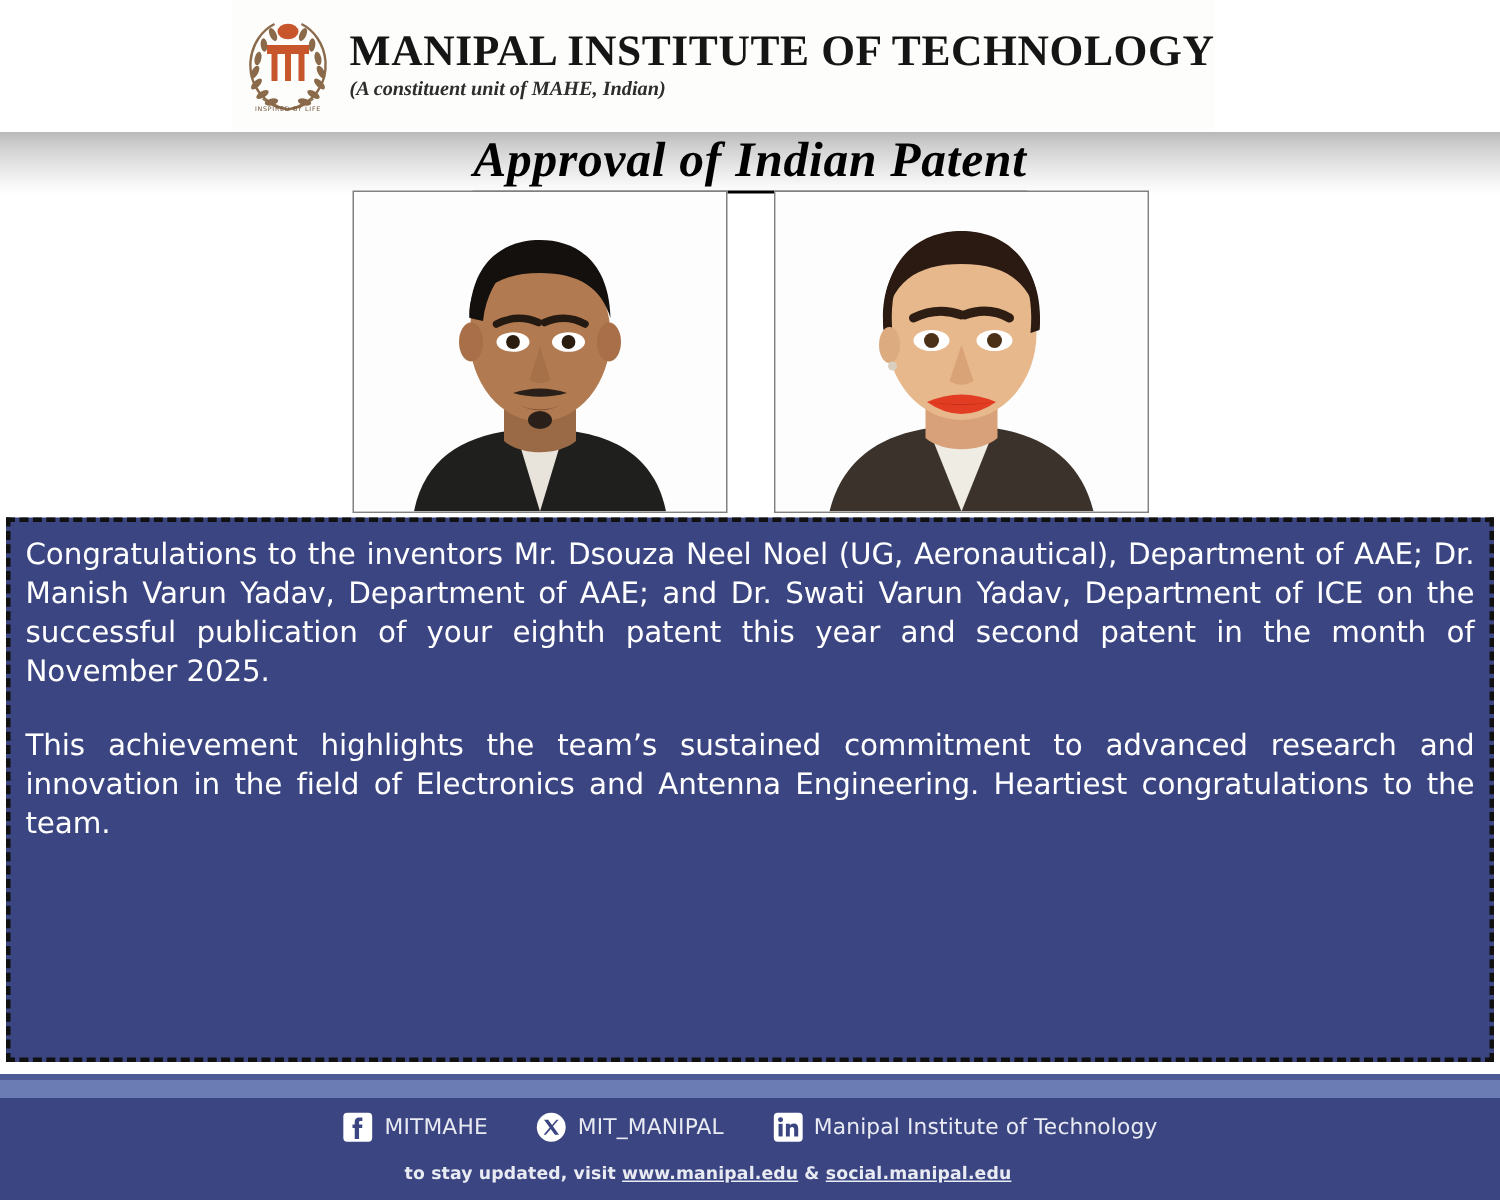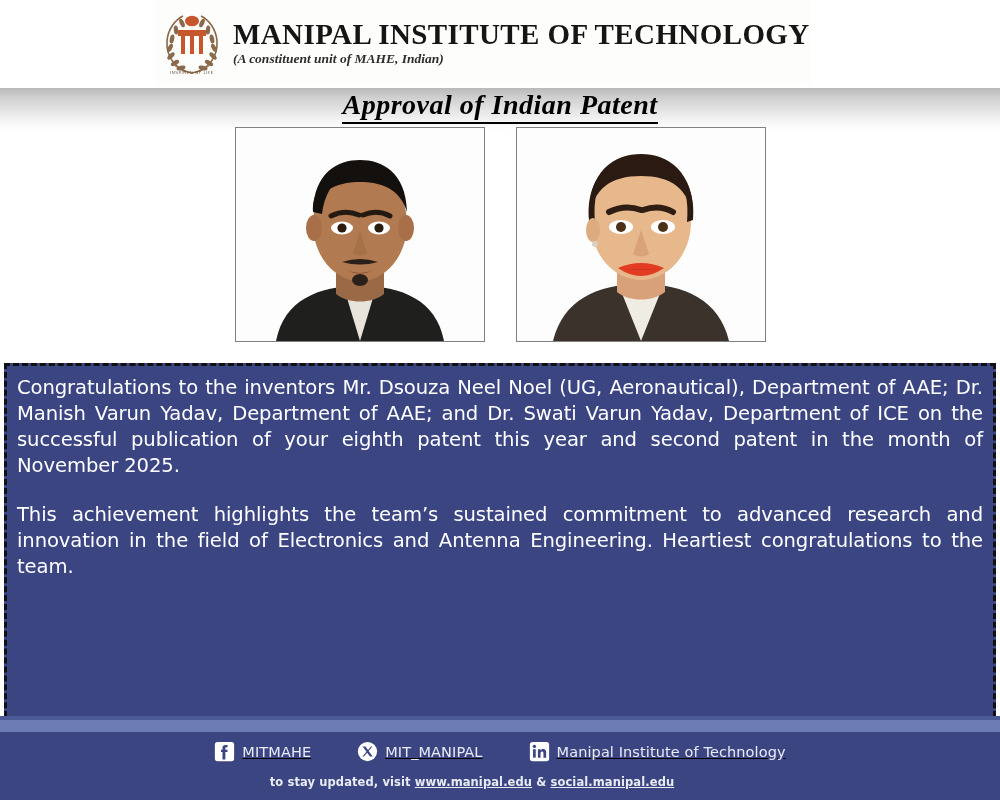--- a/index.html
+++ b/index.html
@@ -90,21 +90,21 @@
     position: absolute;
     left: 0; top: 89px;
     width: 1000px;
     text-align: center;
   }
   .poster-title {
     display: inline-block;
     font-family: "Liberation Serif", "DejaVu Serif", serif;
     font-style: italic;
     font-weight: 700;
-    font-size: 28px;
+    font-size: 33px;
     color: #000000;
     letter-spacing: 0.5px;
     border-bottom: 2.5px solid #000;
     padding-bottom: 1px;
   }
 
   
   .photos {
     position: absolute;
     left: 0; top: 127px;
@@ -120,21 +120,21 @@
     background: #ffffff;
     overflow: hidden;
     position: relative;
   }
   .photo-frame .canvasimg { display:block; width:100%; height:100%; }
 
   
   .body-box {
     position: absolute;
     left: 4px;
-    top: 363px;
+    top: 345px;
     width: 992px;
     height: 363px;
     background: #3b4582;
     border: 3px dashed #111111;
     box-sizing: border-box;
     padding: 9px 10px 8px 10px;
   }
   .body-box p {
     margin: 0;
     color: #ffffff;
@@ -169,22 +169,21 @@
     height: 68px;
     background: #3b4582;
   }
   .social-row {
     position: absolute;
     left: 0; top: 9px;
     width: 1000px;
     display: flex;
     justify-content: center;
     align-items: center;
-    gap: 46px;
-    text-decoration: underline;
+    gap: 32px;
   }
   .social-item {
     display: flex;
     align-items: center;
     gap: 7px;
   }
   .social-label {
     color: #e9ebf3;
     font-family: "DejaVu Sans", sans-serif;
     font-size: 14.5px;

